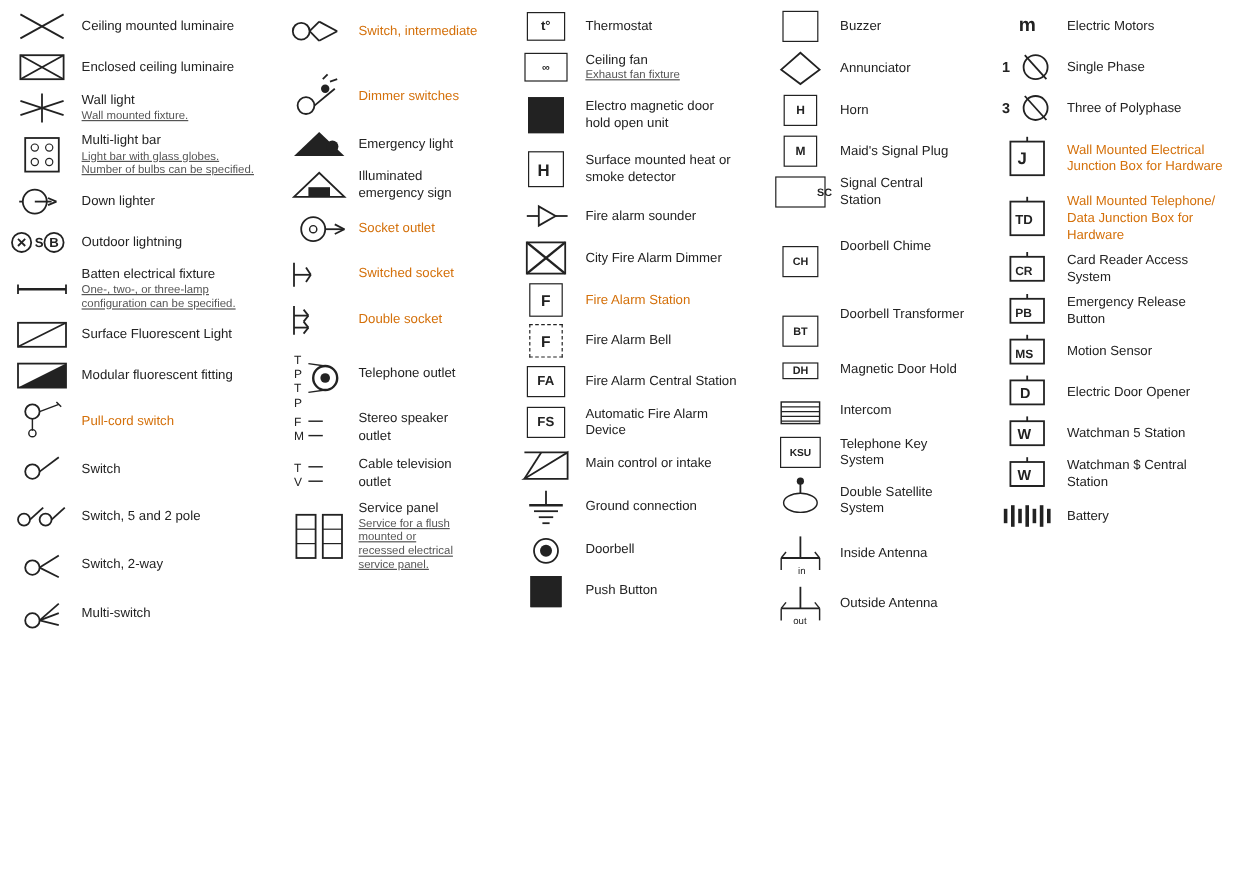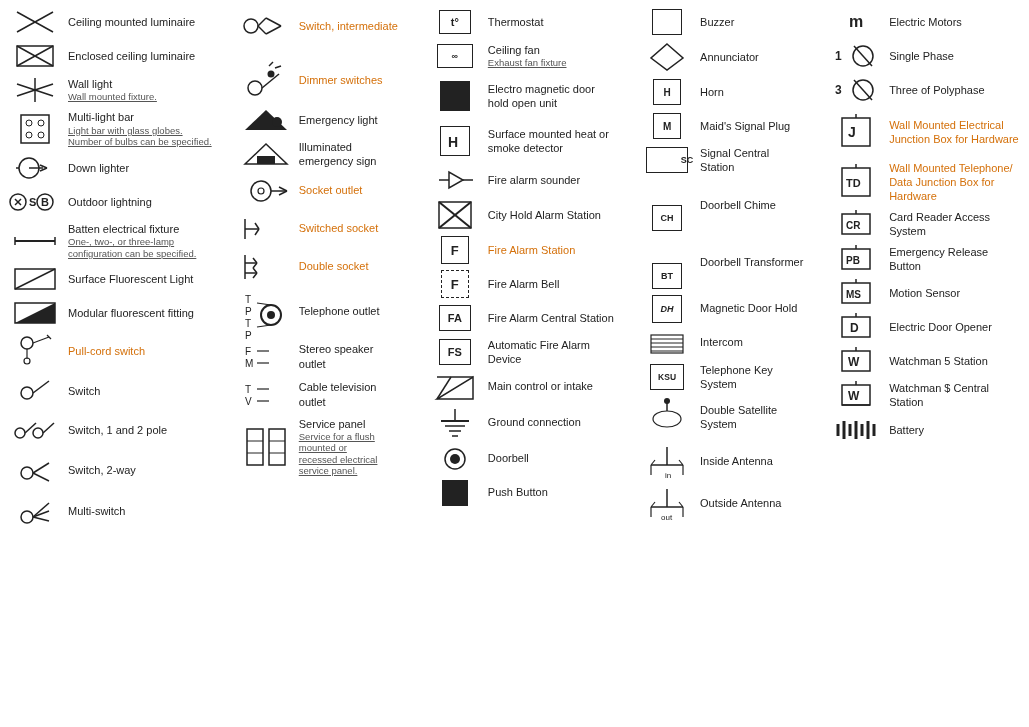--- a/index.html
+++ b/index.html
@@ -240,21 +240,21 @@
     <div class="sym-row">
       <div class="sym-icon">
         <svg width="50" height="34" viewBox="0 0 50 34">
           <circle cx="10" cy="20" r="5" fill="none" stroke="#222" stroke-width="1.5"></circle>
           <line x1="15" y1="20" x2="26" y2="10" stroke="#222" stroke-width="1.5"></line>
           <circle cx="28" cy="20" r="5" fill="none" stroke="#222" stroke-width="1.5"></circle>
           <line x1="33" y1="20" x2="44" y2="10" stroke="#222" stroke-width="1.5"></line>
         </svg>
       </div>
       <div class="sym-label">
-        <div class="main">Switch, 1 and 2 pole</div>
+        <div class="main">Switch, 5 and 2 pole</div>
       </div>
     </div>
 
     <div class="sym-row">
       <div class="sym-icon">
         <svg width="44" height="34" viewBox="0 0 44 34">
           <circle cx="14" cy="20" r="6" fill="none" stroke="#222" stroke-width="1.5"></circle>
           <line x1="20" y1="20" x2="36" y2="10" stroke="#222" stroke-width="1.5"></line>
           <line x1="20" y1="20" x2="36" y2="28" stroke="#222" stroke-width="1.5"></line>
         </svg>
@@ -505,21 +505,21 @@
 
     <div class="sym-row">
       <div class="sym-icon">
         <svg width="36" height="30" viewBox="0 0 36 30">
           <line x1="2" y1="2" x2="34" y2="28" stroke="#222" stroke-width="2"></line>
           <line x1="34" y1="2" x2="2" y2="28" stroke="#222" stroke-width="2"></line>
           <rect x="2" y="2" width="32" height="26" fill="none" stroke="#222" stroke-width="1.5"></rect>
         </svg>
       </div>
       <div class="sym-label">
-        <div class="main">City Hold Alarm Station</div>
+        <div class="main">City Fire Alarm Dimmer</div>
       </div>
     </div>
 
     <div class="sym-row">
       <div class="sym-icon">
         <div class="box-sym" style="width:28px;height:28px;border:1.5px solid #222;">
           <span style="font-size:13px;font-weight:bold;">F</span>
         </div>
       </div>
       <div class="sym-label">
@@ -673,21 +673,21 @@
       <div class="sym-icon">
         <div class="box-sym" style="width:30px;height:26px;border:1.5px solid #222;font-size:9px;margin-top:26px;">BT</div>
       </div>
       <div class="sym-label">
         <div class="main">Doorbell Transformer</div>
       </div>
     </div>
 
     <div class="sym-row">
       <div class="sym-icon">
-        <div class="box-sym" style="width:30px;height:28px;border:1.5px solid #222;font-size:9px;font-style:italic;">DH</div>
+        <div class="box-sym" style="width:30px;height:14px;border:1.5px solid #222;font-size:9px;">DH</div>
       </div>
       <div class="sym-label">
         <div class="main">Magnetic Door Hold</div>
       </div>
     </div>
 
     <div class="sym-row">
       <div class="sym-icon">
         <svg width="36" height="28" viewBox="0 0 36 28">
           <rect x="2" y="6" width="32" height="18" fill="none" stroke="#222" stroke-width="1.2"></rect>

